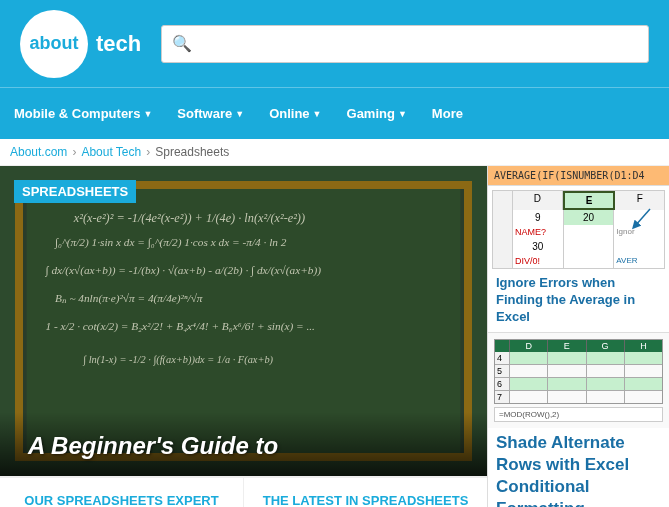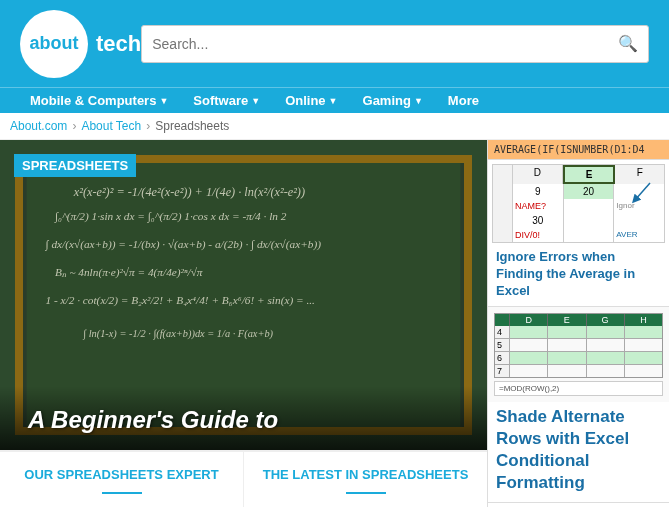--- a/index.html
+++ b/index.html
@@ -1,26 +1,26 @@
 <!DOCTYPE html>
 <html><head>
   <meta charset="utf-8">
   <style>
     * { margin: 0; padding: 0; box-sizing: border-box; }
     body { font-family: Arial, sans-serif; width: 669px; overflow-x: hidden; background: #fff; }
 
     
-    .header { background: #1aabdb; height: 87px; display: flex; align-items: center; padding: 0 20px; }
+    .header { background: #1aabdb; height: 87px; display: flex; align-items: center; padding: 0 20px; gap: 20px; }
     .logo { display: flex; align-items: center; gap: 0; }
     .logo-circle { background: #fff; border-radius: 50%; width: 68px; height: 68px; display: flex; align-items: center; justify-content: center; }
     .search-bar { flex: 1; display: flex; align-items: center; background: #fff; border: 1px solid #ccc; border-radius: 3px; padding: 0 10px; height: 38px; }
     .search-bar input { border: none; outline: none; flex: 1; font-size: 14px; color: #999; }
 
     
-    .nav { background: #1aabdb; border-top: 1px solid rgba(255,255,255,0.3); height: 26px; display: flex; align-items: center; padding: 0 20px; gap: 5px; }
+    .nav { background: #1aabdb; border-top: 1px solid rgba(255,255,255,0.3); height: 52px; display: flex; align-items: center; padding: 0 4px; gap: 5px; }
     .nav-item { color: #fff; font-size: 13px; font-weight: bold; cursor: pointer; padding: 0 10px; height: 36px; display: flex; align-items: center; gap: 3px; }
     .nav-arrow { font-size: 9px; }
 
     
     .breadcrumb { padding: 6px 10px; font-size: 12px; color: #666; border-bottom: 1px solid #eee; display: flex; gap: 5px; align-items: center; }
     .breadcrumb a { color: #1aabdb; text-decoration: none; }
     .breadcrumb .sep { color: #999; }
 
     
     .main { display: flex; }
@@ -58,21 +58,20 @@
 <body>
 
 <div class="header">
   <div class="logo">
     <div class="logo-circle">
       <span style="font-size:18px;font-weight:bold;color:#1aabdb;">about</span>
     </div>
     <span style="font-size:22px;font-weight:bold;color:#fff;margin-left:8px;">tech</span>
   </div>
   <div class="search-bar">
-    <input type="text" style="border: none; outline: none; flex: 1 1 0%; font-size: 14px; color: rgb(153, 153, 153);" placeholder="Search...">
     <span style="color:#aaa;font-size:16px;">🔍</span>
   </div>
 </div>
 
 <div class="nav">
   <div class="nav-item">
     <span>Mobile &amp; Computers</span>
     <span class="nav-arrow">▼</span>
   </div>
   <div class="nav-item">

